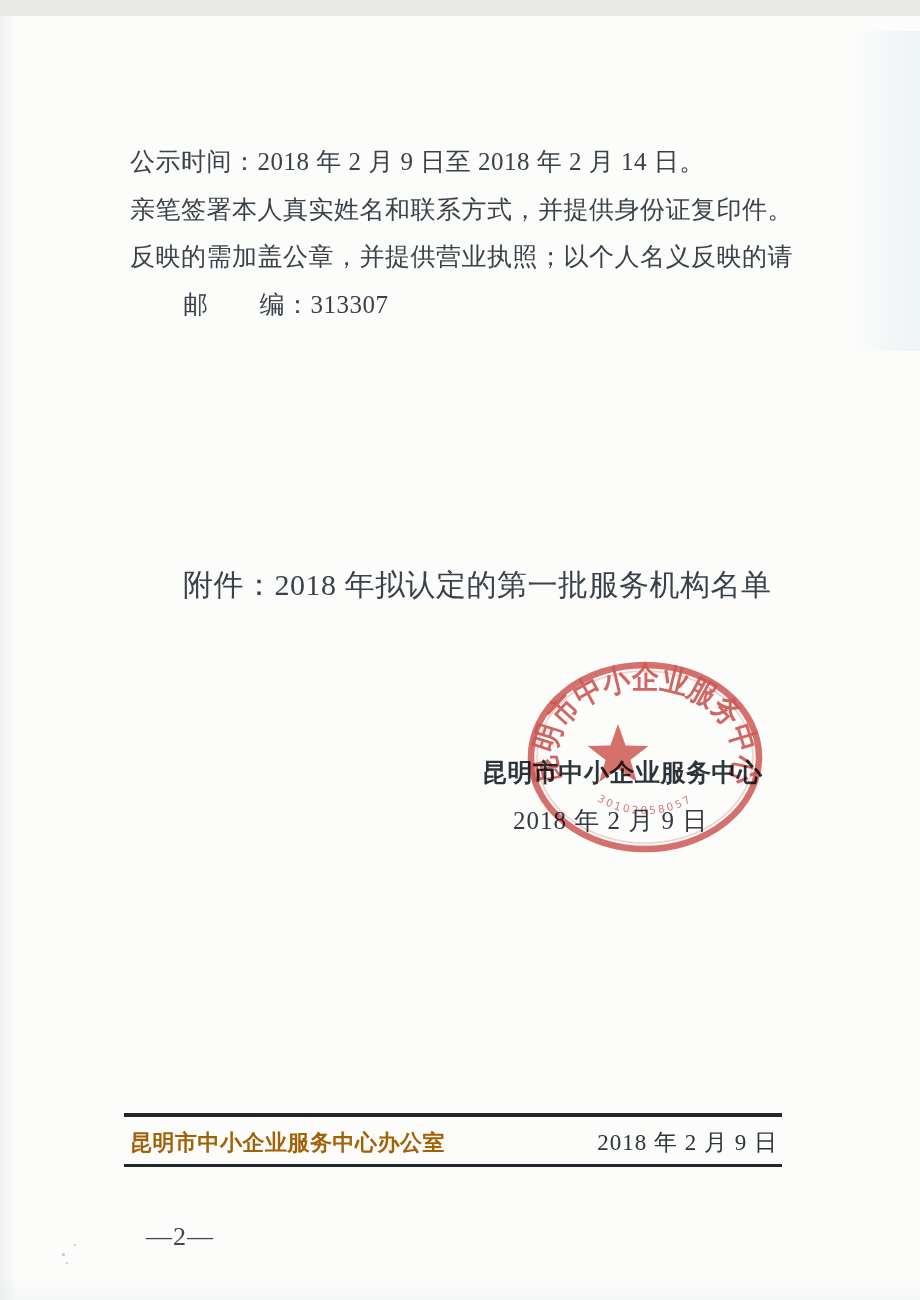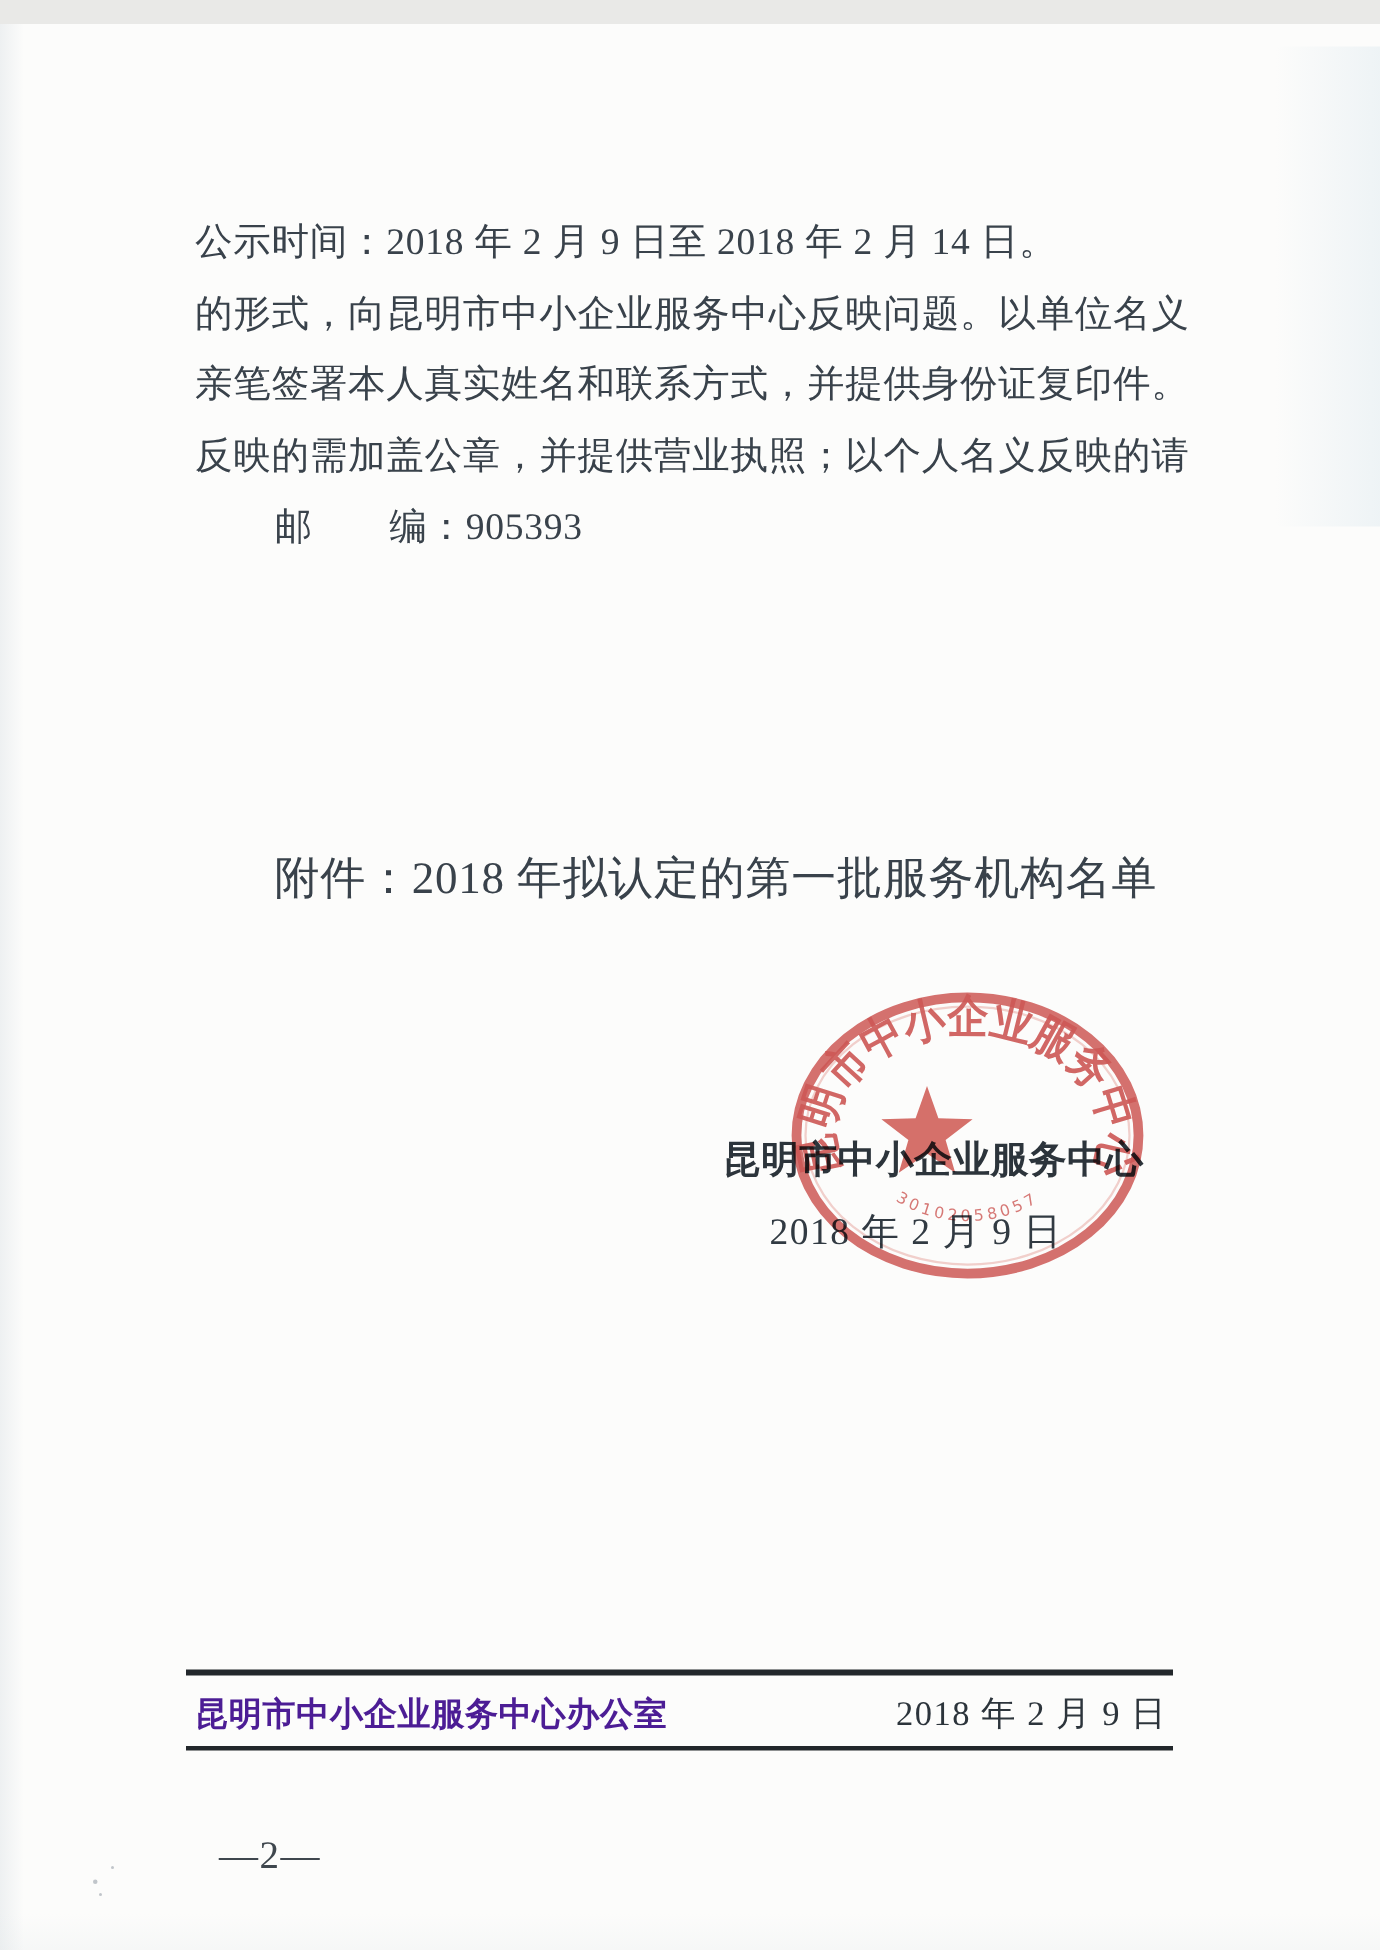--- a/index.html
+++ b/index.html
@@ -58,21 +58,21 @@
   .footer{
     position:absolute;left:124px;top:1097px;width:658px;
   }
   .footer-rule{height:3.5px;background:#22272b;}
   .footer-row{
     display:flex;justify-content:space-between;align-items:baseline;
     padding:10px 4px 6px 6px;
   }
   .footer-office{
     font-family:"Liberation Sans","DejaVu Sans",sans-serif;
-    font-weight:bold;font-size:22px;letter-spacing:0.5px;color:#4c1d95;white-space:pre;
+    font-weight:bold;font-size:22px;letter-spacing:0.5px;color:#a16207;white-space:pre;
   }
   .footer-date{
     font-size:23px;letter-spacing:1px;color:#2c343b;white-space:pre;
   }
 
   .page-number{
     position:absolute;left:146px;top:1206px;
     font-size:26px;letter-spacing:1px;color:#3f474e;white-space:pre;
   }
 </style>
@@ -83,24 +83,23 @@
 
   <div class="artifact artifact-top-right"></div>
   <div class="artifact artifact-left-strip"></div>
   <div class="artifact artifact-bottom"></div>
   <div class="speck speck1"></div>
   <div class="speck speck2"></div>
   <div class="speck speck3"></div>
 
   <div class="body-text">
     <div class="line">公示时间：2018 年 2 月 9 日至 2018 年 2 月 14 日。</div>
-    <div class="line">的形式，向昆明市中小企业服务中心反映问题。以单位名义</div>
     <div class="line">亲笔签署本人真实姓名和联系方式，并提供身份证复印件。</div>
     <div class="line">反映的需加盖公章，并提供营业执照；以个人名义反映的请</div>
-    <div class="line indent">邮　　编：905393</div>
+    <div class="line indent">邮　　编：313307</div>
   </div>
 
   <div class="attachment">附件：2018 年拟认定的第一批服务机构名单</div>
 
   <div class="sig-org">昆明市中小企业服务中心</div>
   <div class="sig-date">2018 年 2 月 9 日</div>
 
   <svg class="seal" viewBox="0 0 300 260" xmlns="http://www.w3.org/2000/svg">
     <defs>
       <path id="sealArc" d="M 60.4 149.6 A 90 69 0 1 1 229.6 149.6" fill="none"></path>

